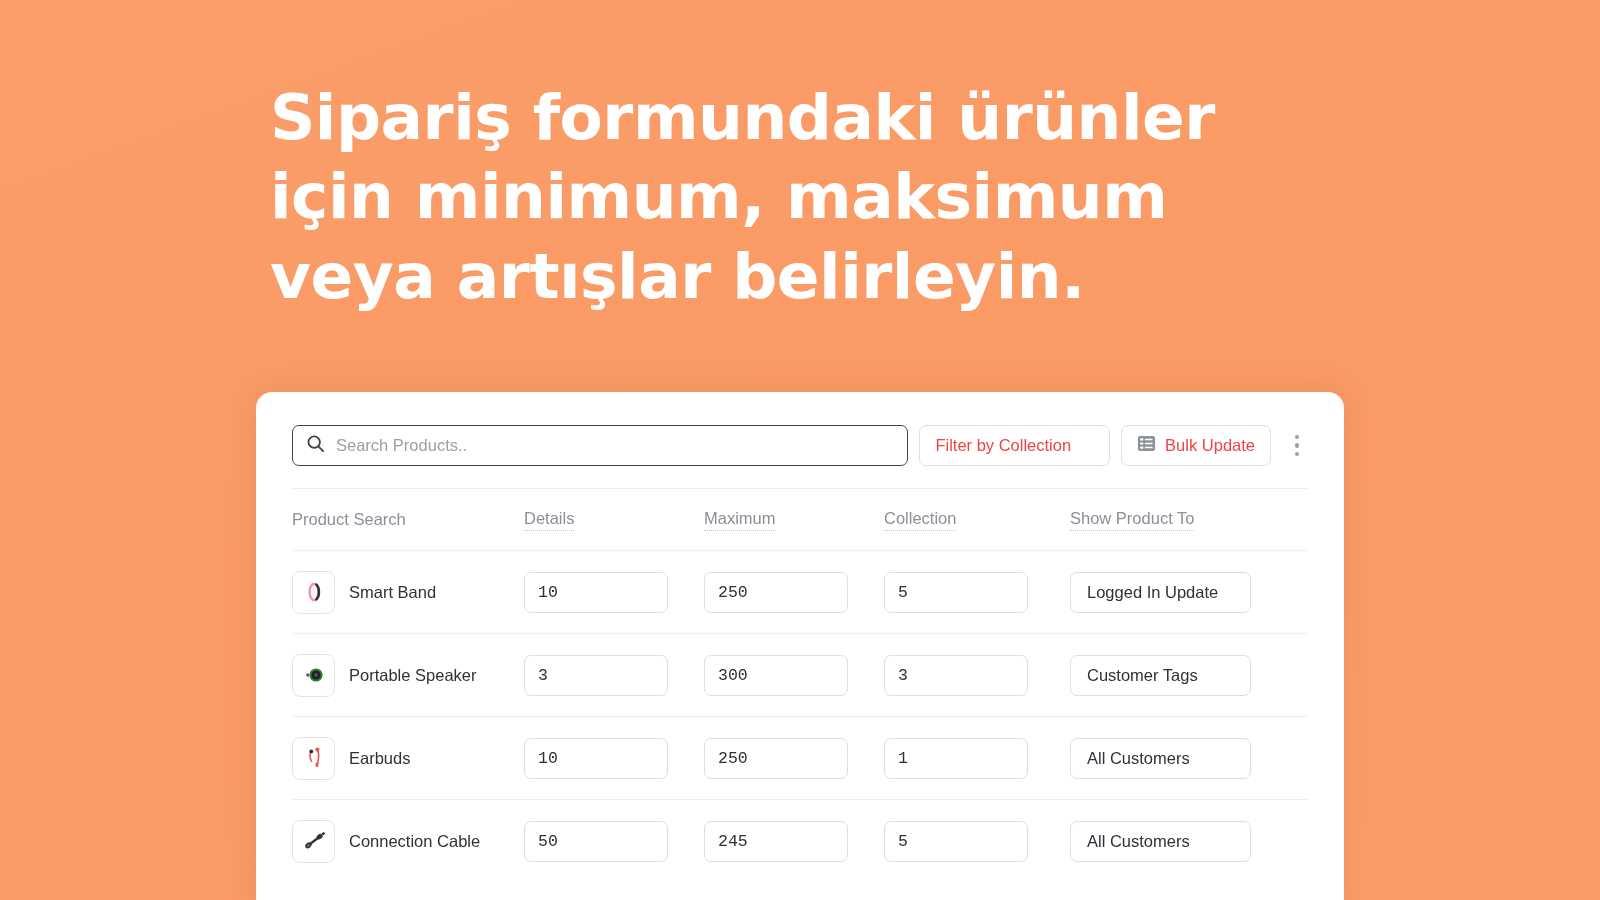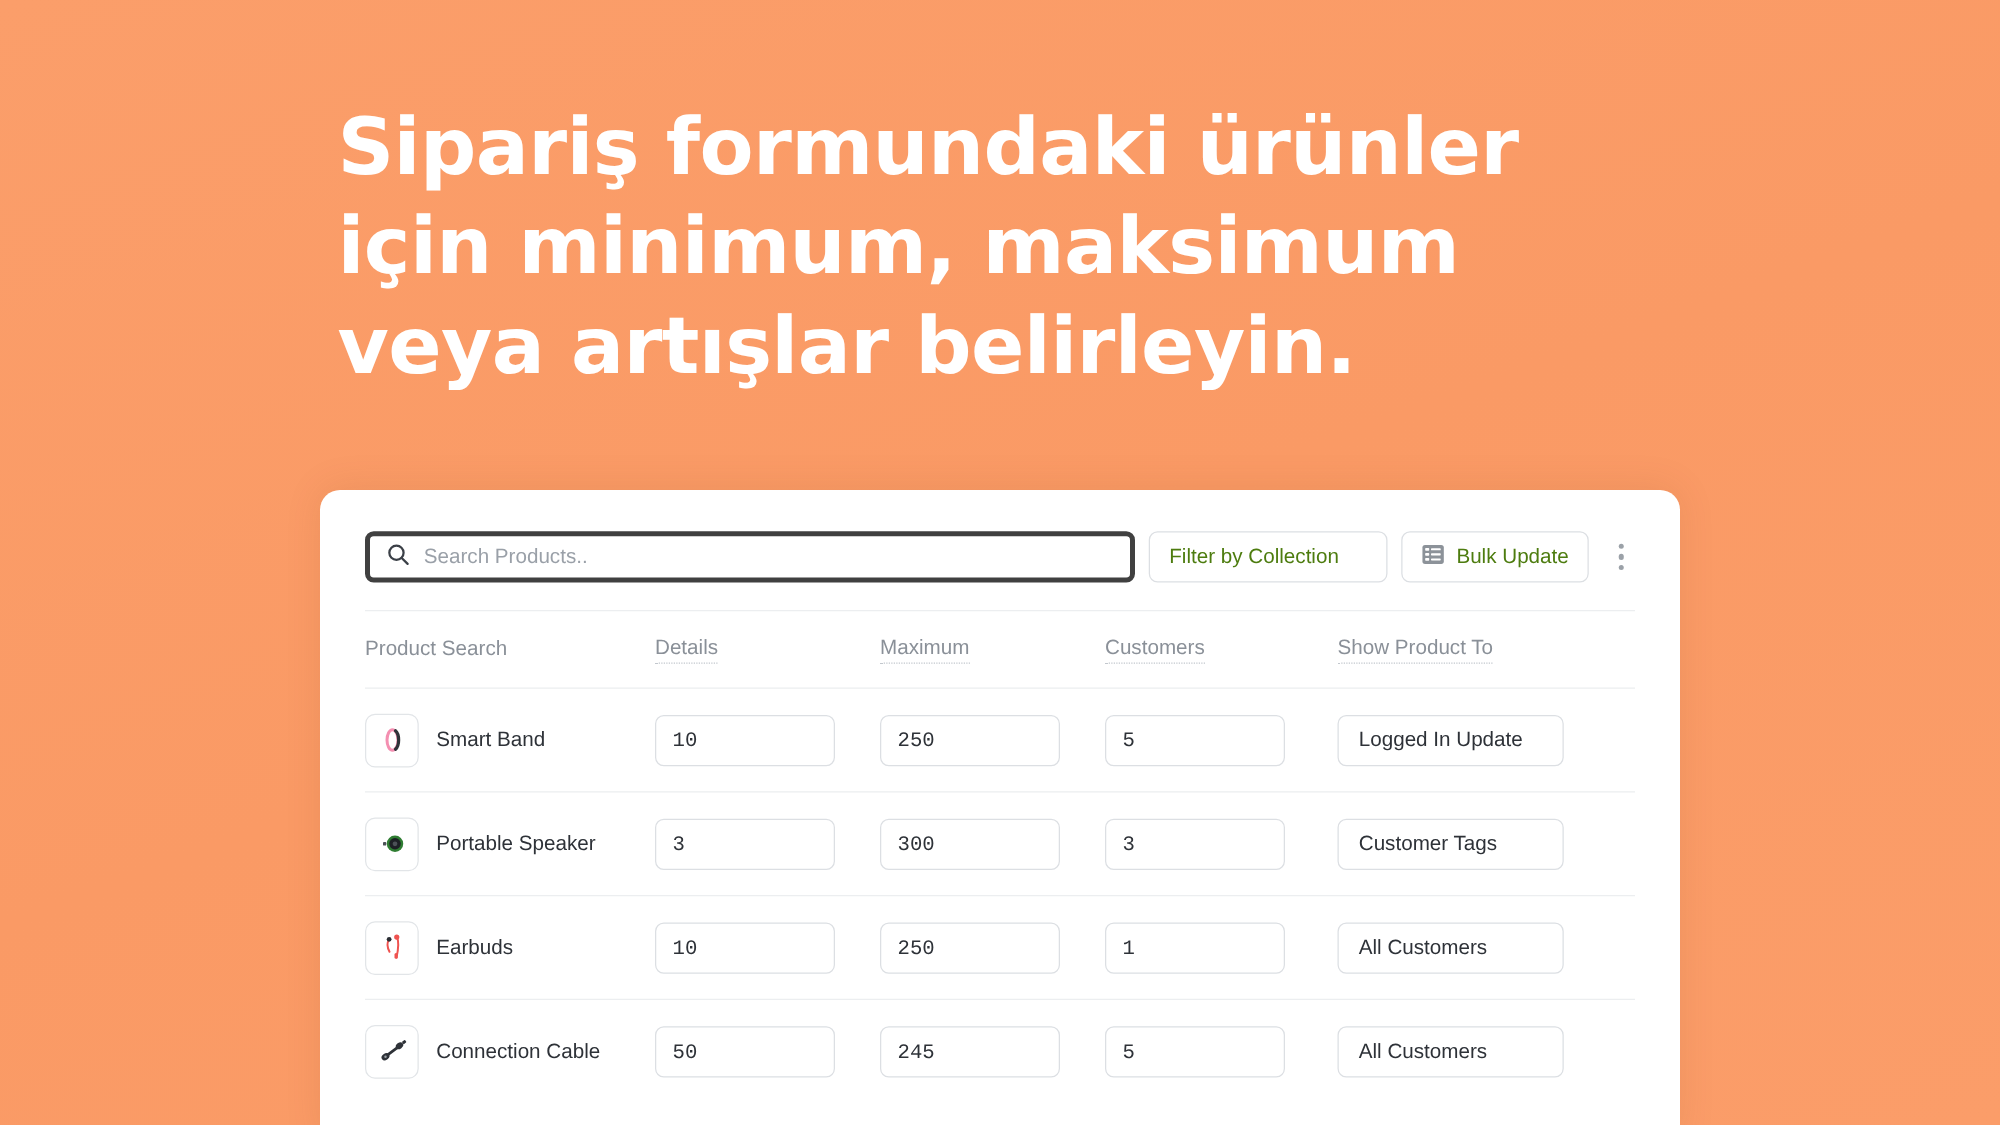--- a/index.html
+++ b/index.html
@@ -51,21 +51,21 @@
   .toolbar {
     display: flex;
     align-items: center;
     gap: 11px;
     padding: 33px 34px 0 36px;
   }
 
   .search-box {
     flex: 1;
     height: 41px;
-    border: 4px solid #404040;
+    border: 1px solid #404040;
     border-radius: 7px;
     display: flex;
     align-items: center;
     padding: 14px 13px;
     background: #fff;
   }
 
   .search-box input {
     border: none;
     outline: none;
@@ -82,21 +82,21 @@
   .btn {
     height: 41px;
     border: 1px solid #dcdfe3;
     border-radius: 7px;
     background: #fff;
     display: flex;
     align-items: center;
     gap: 9px;
     padding: 0 15px;
     font-size: 16.5px;
-    color: #4d7c0f;
+    color: #ef4444;
     cursor: pointer;
     white-space: nowrap;
     font-family: "Liberation Sans", sans-serif;
   }
 
   .caret {
     width: 0; height: 0;
     border-left: 5.5px solid transparent;
     border-right: 5.5px solid transparent;
     border-top: 6.5px solid #5c6views;
@@ -243,21 +243,21 @@
       <div>
         <span class="th">Product Search</span>
       </div>
       <div>
         <span class="th dotted">Details</span>
       </div>
       <div>
         <span class="th dotted">Maximum</span>
       </div>
       <div>
-        <span class="th dotted">Customers</span>
+        <span class="th dotted">Collection</span>
       </div>
       <div>
         <span class="th dotted">Show Product To</span>
       </div>
     </div>
 
     <div class="trow">
       <div class="product-cell">
         <div class="thumb">
           <svg width="30" height="30" viewBox="0 0 30 30">

